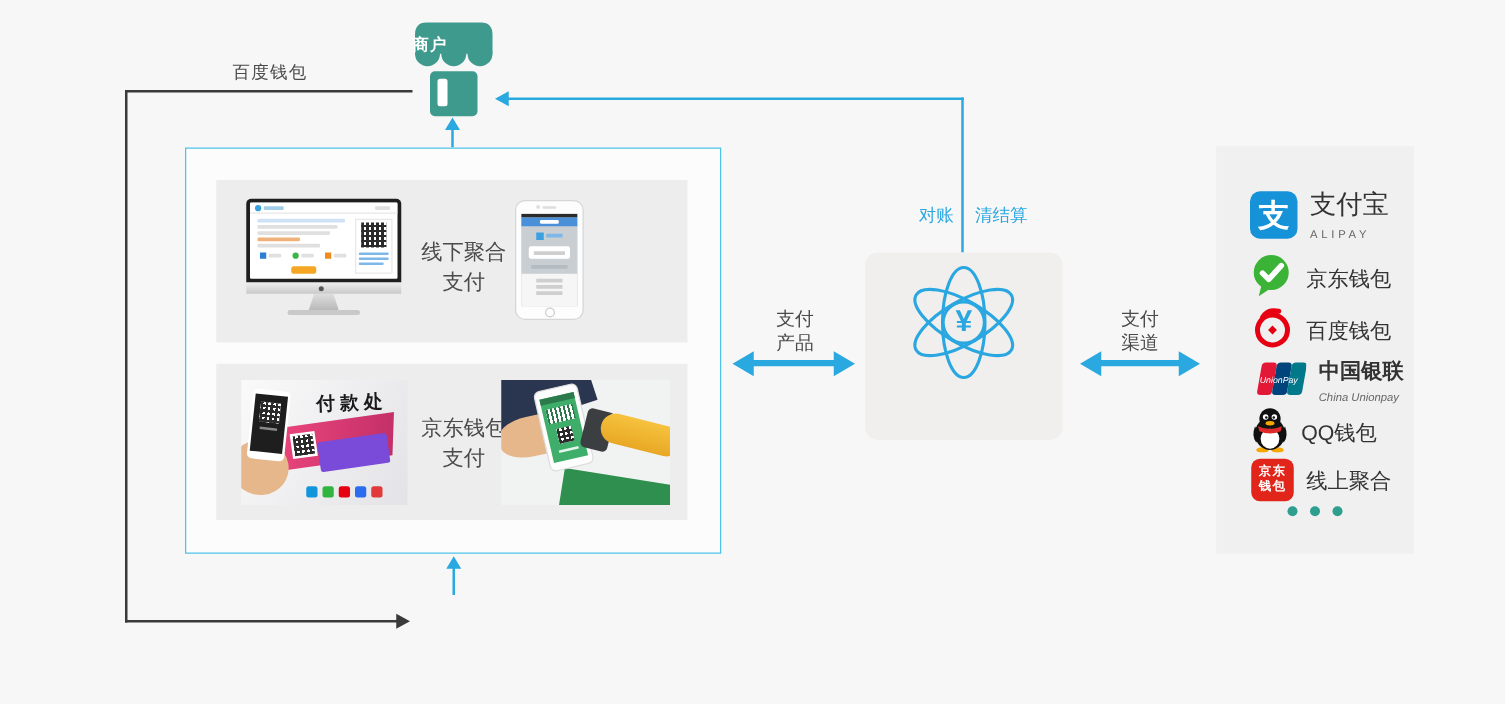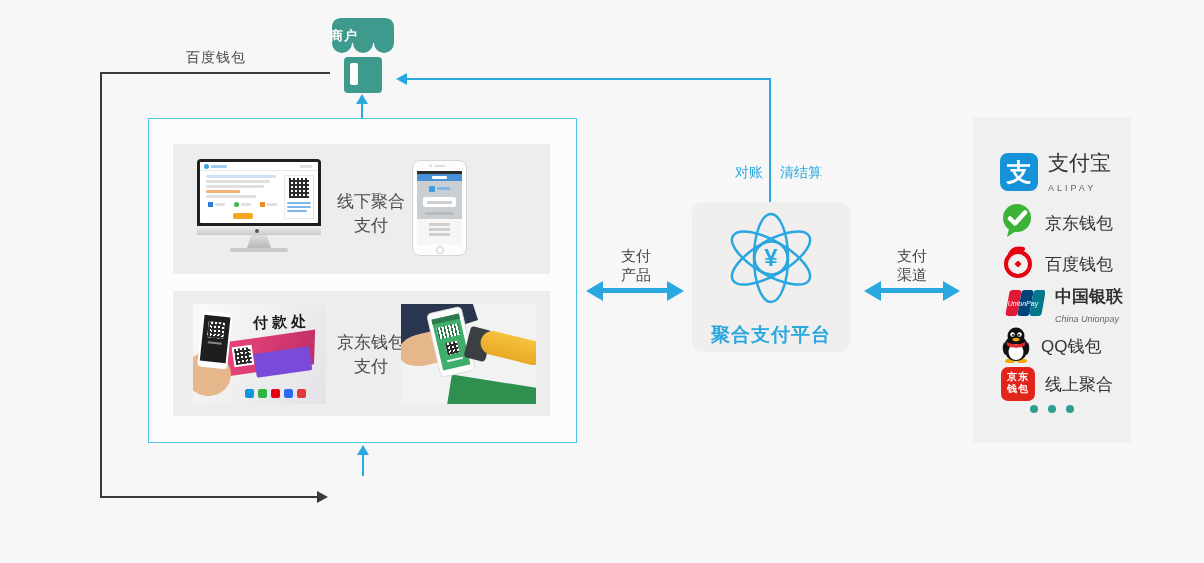--- a/index.html
+++ b/index.html
@@ -209,21 +209,20 @@
       <svg width="100" height="100" viewBox="0 0 100 100">
         <g fill="none" stroke="#2aa7e0" stroke-width="2.5">
           <ellipse cx="50" cy="50" rx="44" ry="17" transform="rotate(90 50 50)"></ellipse>
           <ellipse cx="50" cy="50" rx="44" ry="17" transform="rotate(30 50 50)"></ellipse>
           <ellipse cx="50" cy="50" rx="44" ry="17" transform="rotate(150 50 50)"></ellipse>
           <circle cx="50" cy="50" r="16.5" fill="#f0efed"></circle>
         </g>
       </svg>
       <span class="yen">¥</span>
     </div>
-    <div class="platform-label">聚合支付平台</div>
   </div>
 
   <div class="dbl-bar" style="left:880px;top:288px;width:64px;"></div>
   <div class="tri" style="left:864px;top:281px;border-right:17px solid #29a9e0;border-top:10px solid transparent;border-bottom:10px solid transparent;"></div>
   <div class="tri" style="left:943px;top:281px;border-left:17px solid #29a9e0;border-top:10px solid transparent;border-bottom:10px solid transparent;"></div>
   <div class="abs two-line" style="left:884px;top:246px;width:56px;">
     <div>支付</div>
     <div>渠道</div>
   </div>
 
@@ -290,21 +289,21 @@
           <circle cx="18.5" cy="8.5" r="2.2" fill="#ffffff"></circle>
           <circle cx="12" cy="9" r="1" fill="#111111"></circle>
           <circle cx="18" cy="9" r="1" fill="#111111"></circle>
           <ellipse cx="15" cy="13.5" rx="3.5" ry="1.8" fill="#f6a800"></ellipse>
           <path d="M5.5 16 Q15 20.5 24.5 16 L23.5 20 Q15 23.5 6.5 20 Z" fill="#e02a2a"></path>
         </svg>
       </span>
       <span class="ch-name">QQ钱包</span>
     </div>
 
-    <div class="ch-row" style="top:249px;height:36px;font-family:Liberation Mono, monospace;">
+    <div class="ch-row" style="top:249px;height:36px;">
       <span style="width:34px;height:34px;background:#e1251b;border-radius:7px;display:flex;flex-direction:column;align-items:center;justify-content:center;color:#fff;font-size:10px;font-weight:bold;line-height:12px;letter-spacing:1px;">
         <span>京东</span>
         <span>钱包</span>
       </span>
       <span class="ch-name">线上聚合</span>
     </div>
 
     <div class="dots">
       <span class="dot"></span>
       <span class="dot"></span>

